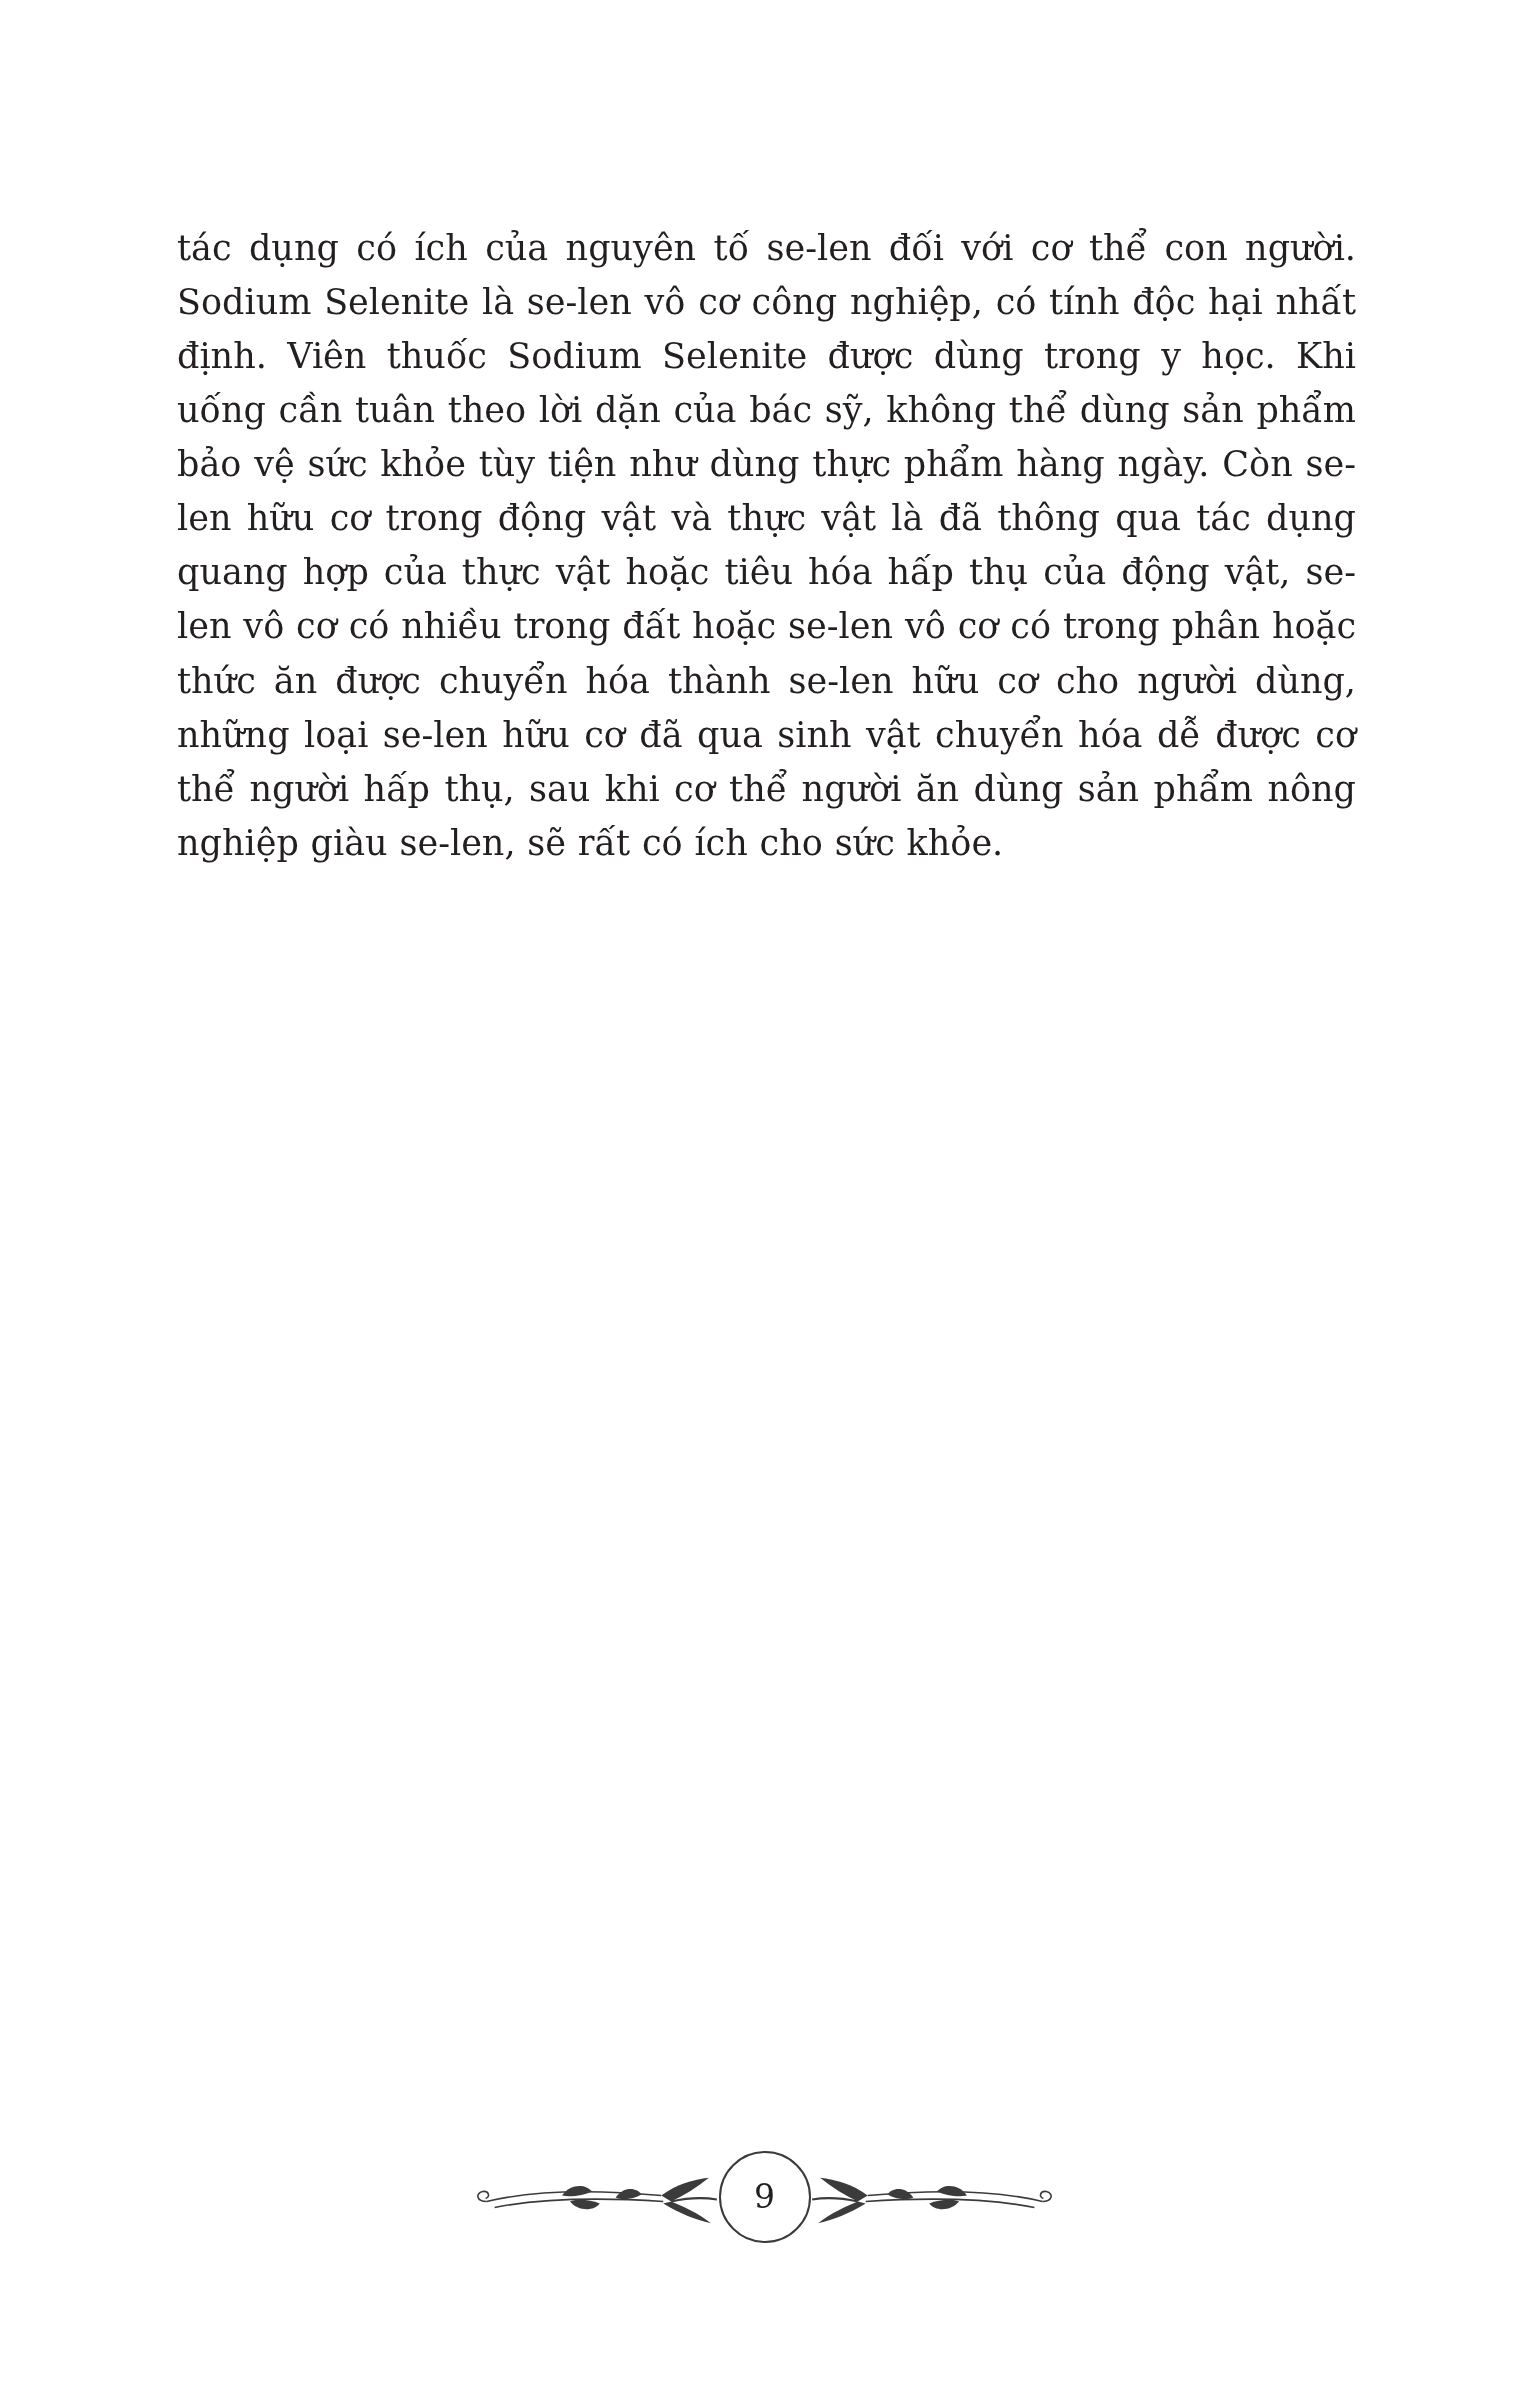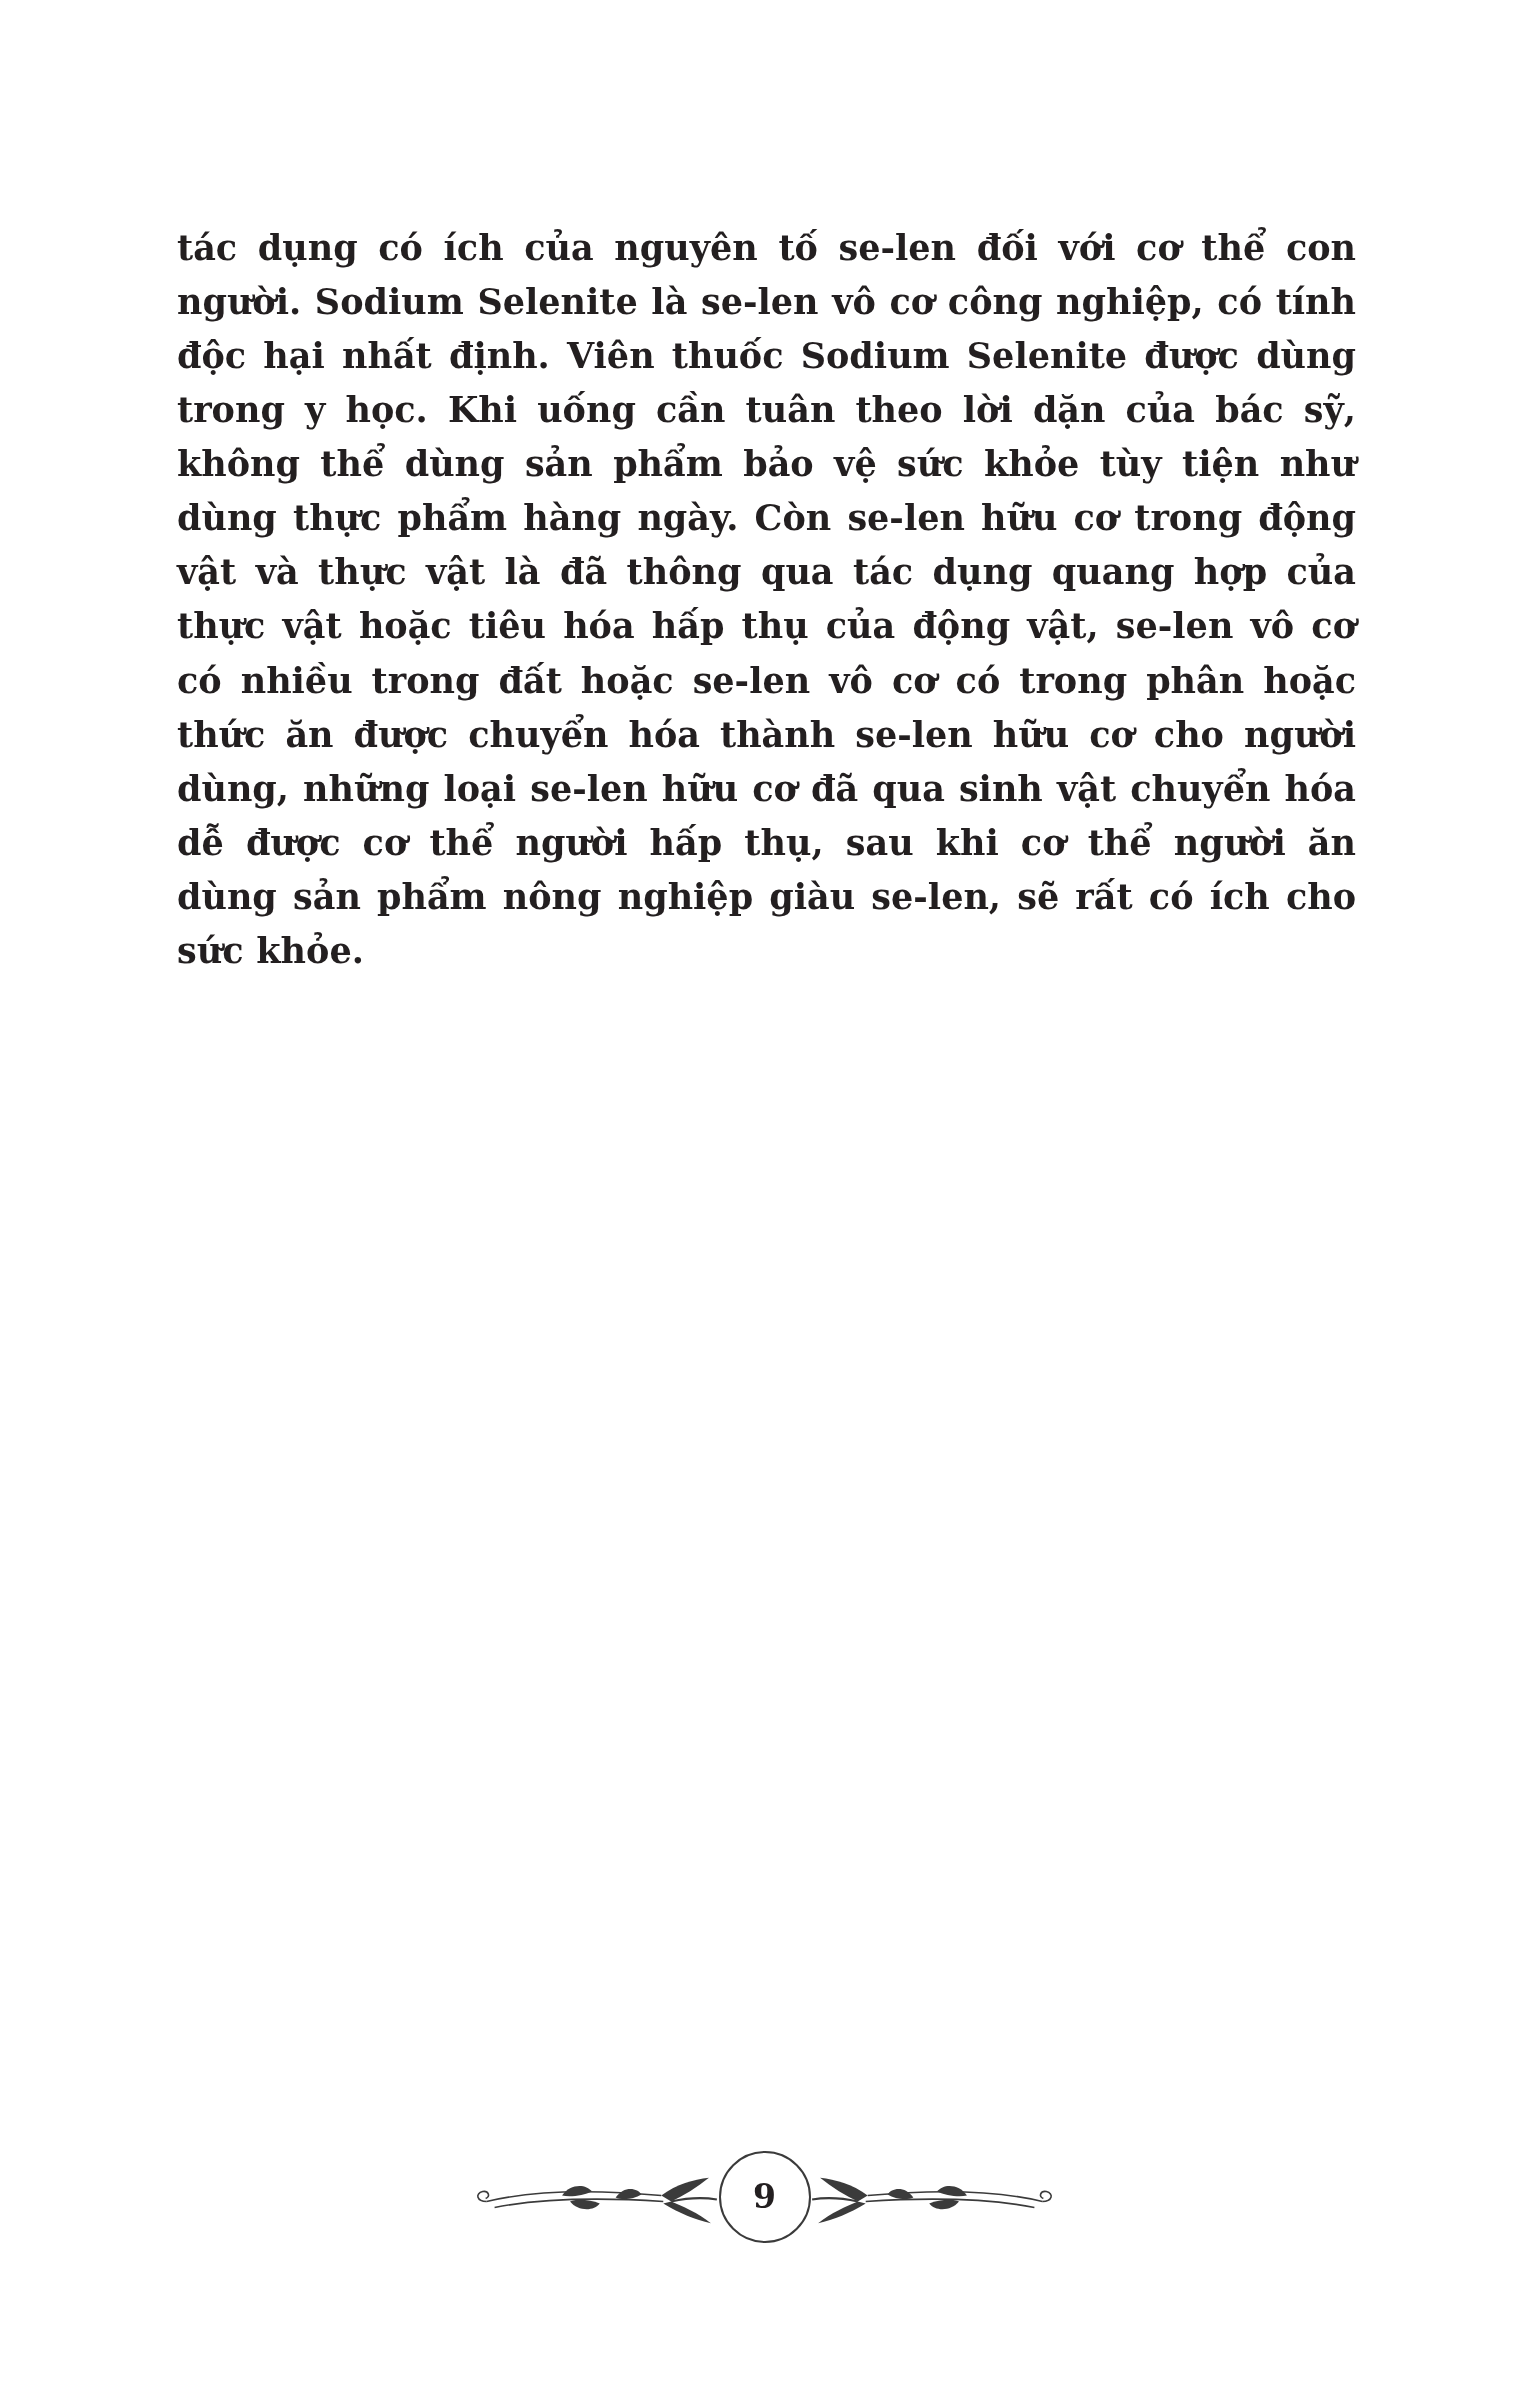--- a/index.html
+++ b/index.html
@@ -8,21 +8,20 @@
     background: #ffffff;
   }
   .page {
     position: relative;
     width: 1529px;
     height: 2408px;
     background: #ffffff;
     margin: 0 auto;
     overflow: hidden;
     box-sizing: border-box;
-    font-weight: bold;
   }
   .content-area {
     position: absolute;
     left: 177px;
     top: 221px;
     width: 1179px;
   }
   .body-paragraph {
     font-family: "DejaVu Serif", "Liberation Serif", serif;
     font-size: 35px;

